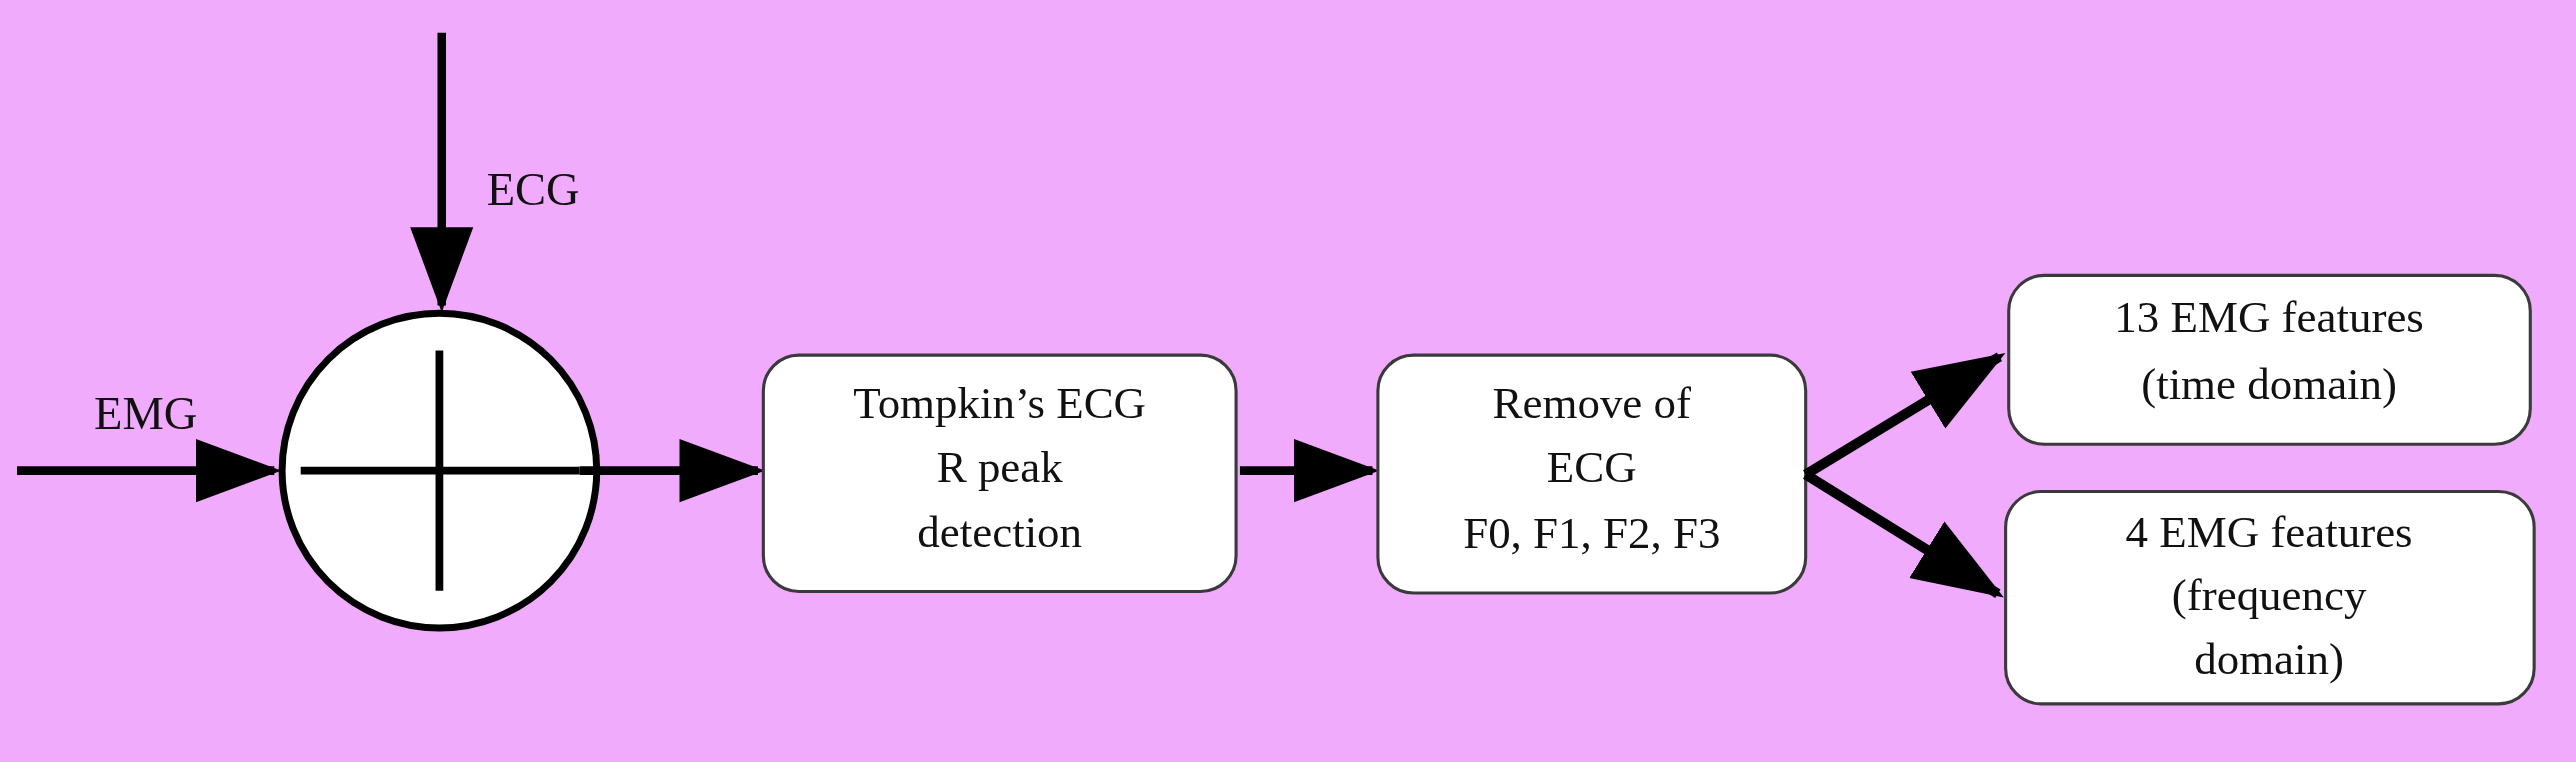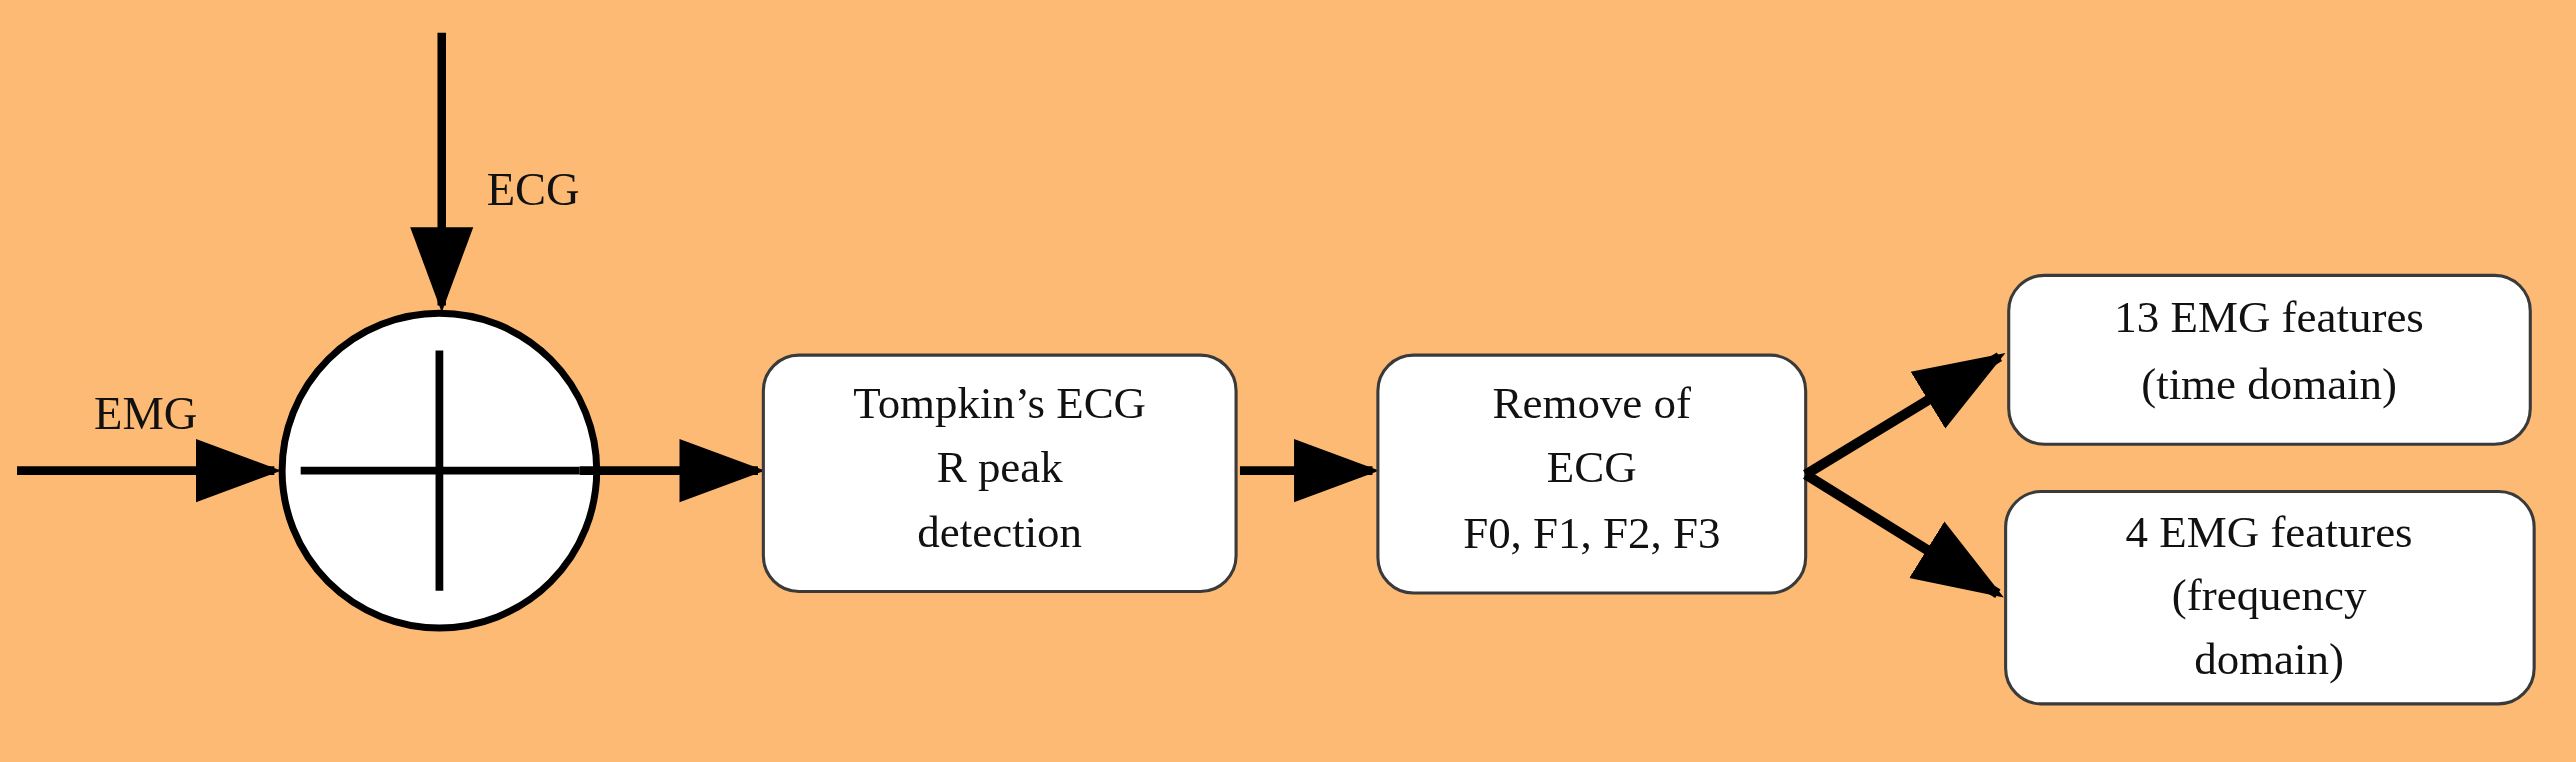--- a/index.html
+++ b/index.html
@@ -8,21 +8,21 @@
     padding: 0;
     background: #ffffff;
   }
   body {
     font-family: "Liberation Serif", "DejaVu Serif", serif;
   }
   #diagram-root {
     position: relative;
     width: 2576px;
     height: 763px;
-    background: #fdba74;
+    background: #f0abfc;
     overflow: hidden;
   }
   svg.diagram-canvas {
     position: absolute;
     top: 0;
     left: 0;
     width: 2576px;
     height: 763px;
     display: block;
   }

